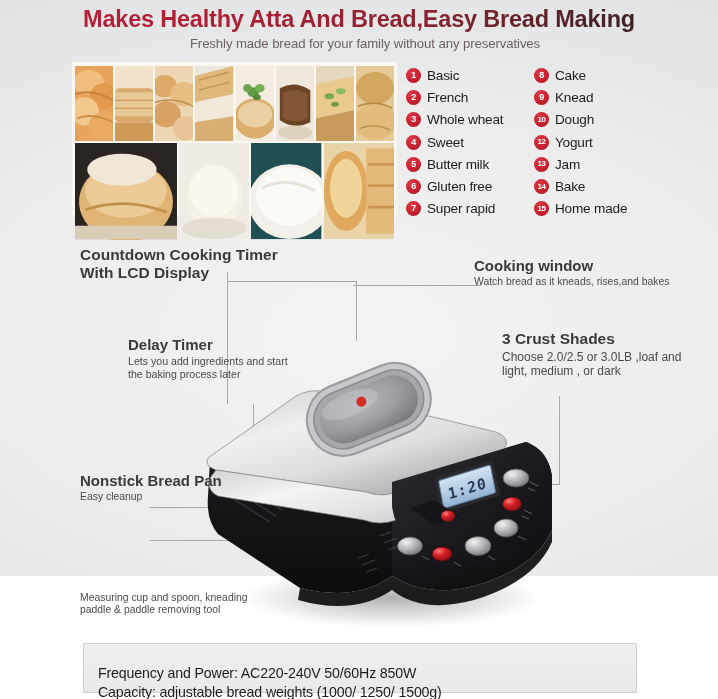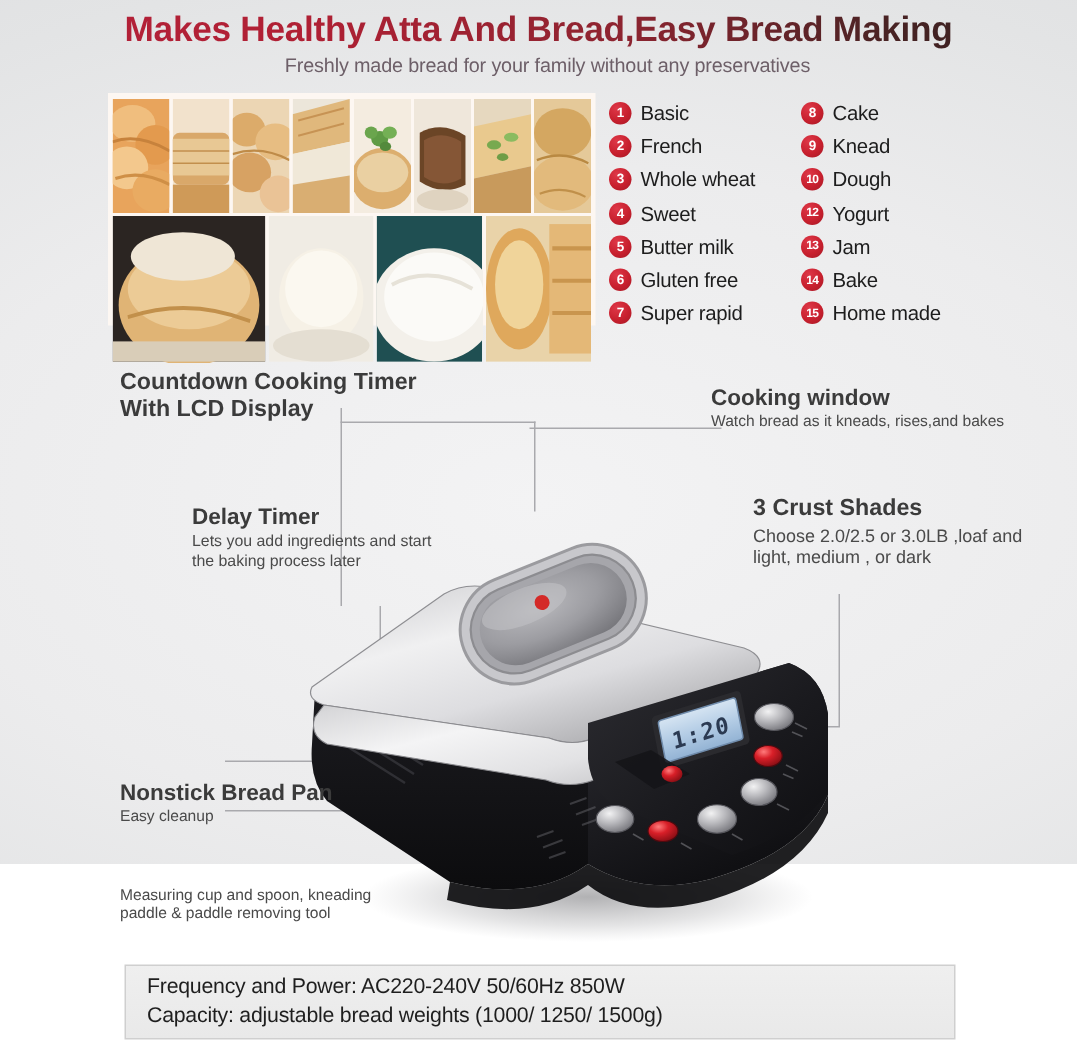--- a/index.html
+++ b/index.html
@@ -56,21 +56,21 @@
   .plabel { font-size: 13.6px; color: #1d1d1d; white-space: nowrap; letter-spacing: -0.2px; }
   
   .callout { position: absolute; }
   .co-head { font-weight: bold; color: #3b3b3b; line-height: 1.14; }
   .co-body { color: #4a4a4a; line-height: 1.2; margin-top: 2px; }
   #co-countdown { left: 80px; top: 246px; width: 200px; }
   #co-countdown .co-head { font-size: 15.5px; }
   #co-delay { left: 80px; top: 336px; width: 170px; margin-left: 48px; }
   #co-delay .co-head { font-size: 15px; }
   #co-delay .co-body { font-size: 10.6px; }
-  #co-nonstick { left: 80px; top: 520px; width: 170px; }
+  #co-nonstick { left: 80px; top: 472px; width: 170px; }
   #co-nonstick .co-head { font-size: 15px; }
   #co-nonstick .co-body { font-size: 10.4px; }
   #co-accessories { left: 80px; top: 552px; width: 185px; }
   #co-accessories .co-head { font-size: 15px; }
   #co-accessories .co-body { font-size: 10.4px; margin-top: 40px; }
   #co-viewing { left: 474px; top: 257px; width: 200px; }
   #co-viewing .co-head { font-size: 15px; }
   #co-viewing .co-body { font-size: 10.4px; }
   #co-crust { left: 502px; top: 330px; width: 180px; }
   #co-crust .co-head { font-size: 15.5px; }
@@ -79,21 +79,21 @@
   .ll { position: absolute; background: #a9a9ad; }
   .ll.v { width: 1px; }
   .ll.h { height: 1px; }
   
   #machine { position: absolute; left: 196px; top: 330px; width: 380px; height: 300px; }
   
   #specbar {
     position: absolute; left: 83px; top: 643px; width: 554px; height: 50px;
     background: linear-gradient(180deg, #efefef 0%, #e9e9e9 100%);
     border: 1px solid #cfcfcf;
-    padding: 5px 14px;
+    padding: 20px 14px;
   }
   .specline { font-size: 14.2px; color: #1e1e1e; line-height: 1.35; letter-spacing: -0.15px; }
 </style>
 </head>
 <body>
 
 <div id="page">
 
   <div id="header">
     <div id="title">Makes Healthy Atta And Bread,Easy Bread Making</div>

